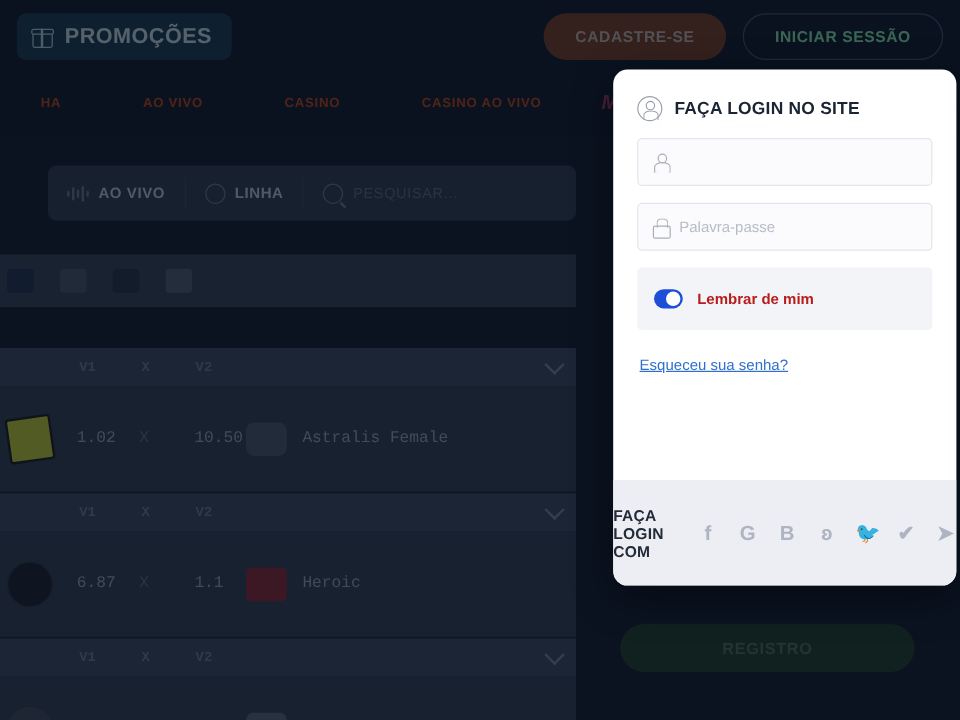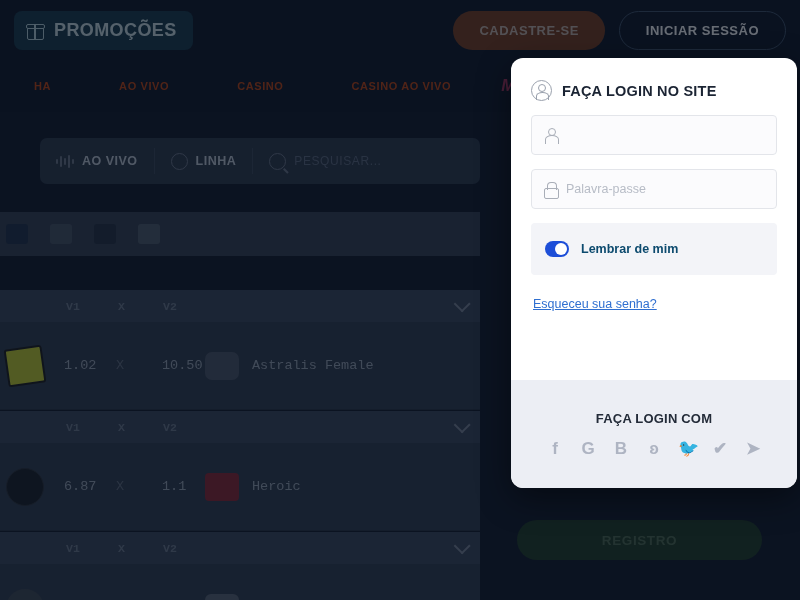--- a/index.html
+++ b/index.html
@@ -41,21 +41,21 @@
     position: absolute; left: 8.2px; top: 3px; width: 2px; height: 16px;
     background: #bcd8e0;
   }
   .top-actions { display: flex; align-items: center; gap: 14px; }
   .btn-register {
     background: #7a3c1c; color: #c9b6ab; border: none; border-radius: 22px;
     padding: 12px 26px; font-size: 13px; font-weight: bold; letter-spacing: .5px;
     font-family: "Liberation Sans", sans-serif;
   }
   .btn-login-top {
-    background: transparent; color: #ffffff; border: 1.5px solid #3d5068;
+    background: transparent; color: #86efac; border: 1.5px solid #3d5068;
     border-radius: 22px; padding: 11px 26px; font-size: 13px; font-weight: bold;
     letter-spacing: .5px; font-family: "Liberation Sans", sans-serif; text-align: right;
   }
 
   .navbar {
     position: absolute; left: 0; top: 60px; width: 800px; height: 52px;
     background: #0b1322; display: flex; align-items: center; gap: 0px;
     padding-left: 0px;
   }
   .nav-item {
@@ -204,38 +204,38 @@
     padding: 0 14px;
   }
   .switch {
     width: 24px; height: 16px; border-radius: 8px; background: #1d4ed8;
     position: relative; flex: none;
   }
   .switch .knob {
     position: absolute; right: 2px; top: 2px; width: 12px; height: 12px;
     border-radius: 50%; background: #ffffff;
   }
-  .remember .lbl { color: #0c4a6e; font-size: 12.5px; font-weight: bold; }
+  .remember .lbl { color: #b91c1c; font-size: 12.5px; font-weight: bold; }
 
   .actions {
     display: flex; align-items: center; gap: 18px;
     padding: 22px 20px 0 22px;
   }
   .btn-enter {
     background: #79bd1e; color: #ffffff; border: none; border-radius: 22px;
     padding: 13px 30px; font-size: 14px; font-weight: bold; letter-spacing: .5px;
     font-family: "Liberation Sans", sans-serif;
     box-shadow: 0 0 18px rgba(139,196,63,.55);
   }
   .forgot { color: #2f6fd0; font-size: 12.5px; }
 
   .modal-foot {
-    position: absolute; left: 0; bottom: 0; width: 286px; height: 108px;
+    position: absolute; left: 0; bottom: 0; width: 286px; height: 88px;
     background: #eceef4; border-radius: 0 0 12px 12px;
-    display: flex; flex-direction: column; align-items: center;
+    display: flex; align-items: center;
     justify-content: center; gap: 14px;
   }
   .foot-title { color: #232b38; font-size: 13px; font-weight: bold; letter-spacing: .2px; }
   .socials { display: flex; align-items: center; gap: 15px; }
   .soc {
     color: #aeb4c2; font-size: 17px; font-weight: bold;
     width: 18px; text-align: center; line-height: 1;
   }
 </style>
 </head>

